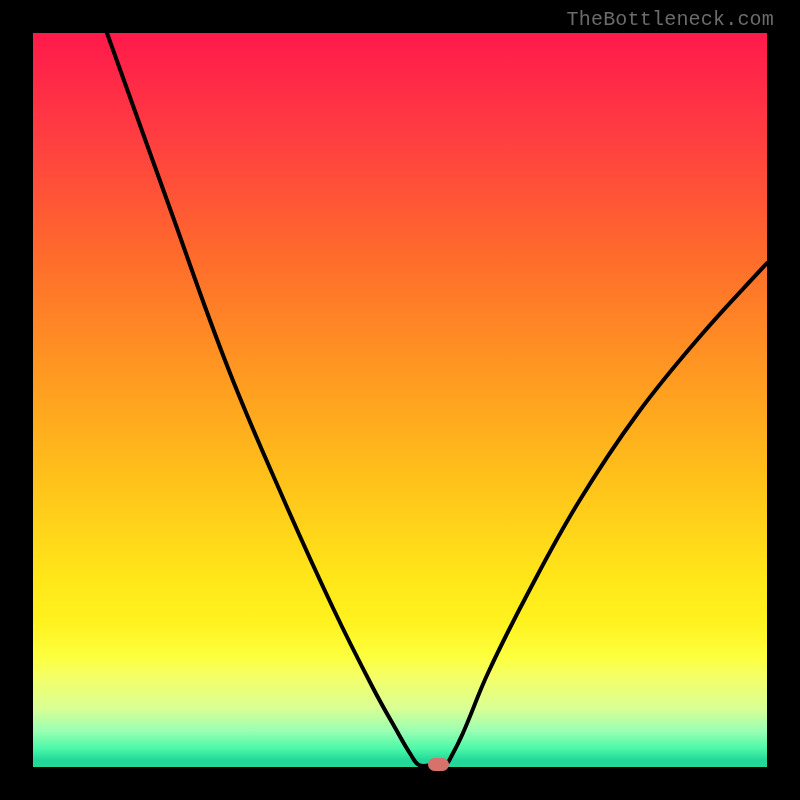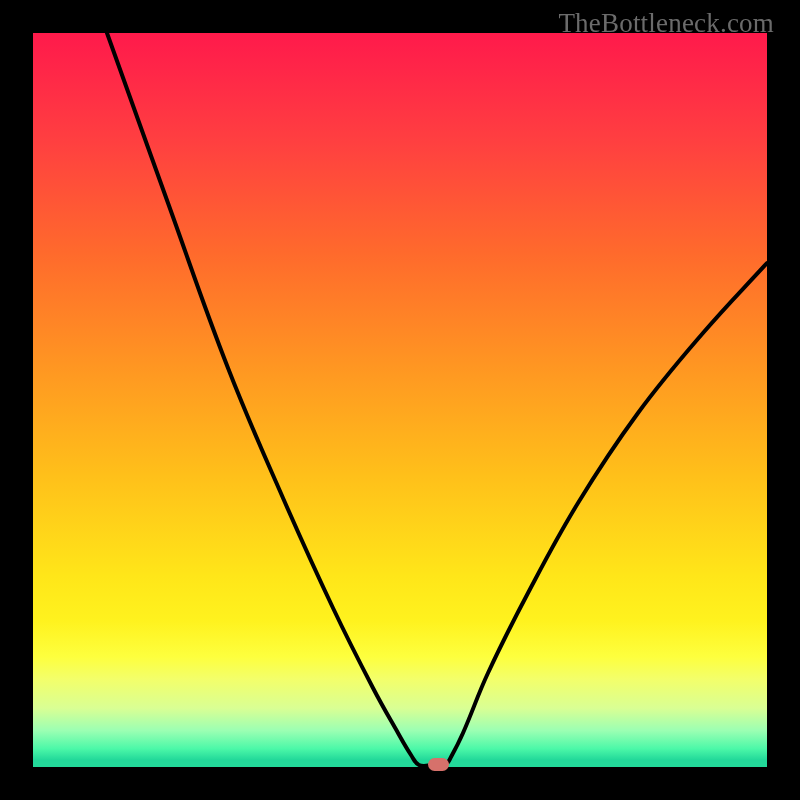--- a/index.html
+++ b/index.html
@@ -39,22 +39,22 @@
       #9cffb3 95%,
       #4cf8a8 97.5%,
       #23d99a 99%,
       #23d99a 100%
     );
   }
   .watermark {
     position: absolute;
     top: 8px;
     right: 26px;
-    font-family: Liberation Serif, serif;
-    font-size: 27px;
+    font-family: Liberation Mono, monospace;
+    font-size: 20px;
     color: #6b6b6b;
     letter-spacing: 0.2px;
   }
   svg.curve {
     position: absolute;
     left: 33px;
     top: 33px;
     width: 734px;
     height: 734px;
     pointer-events: none;

